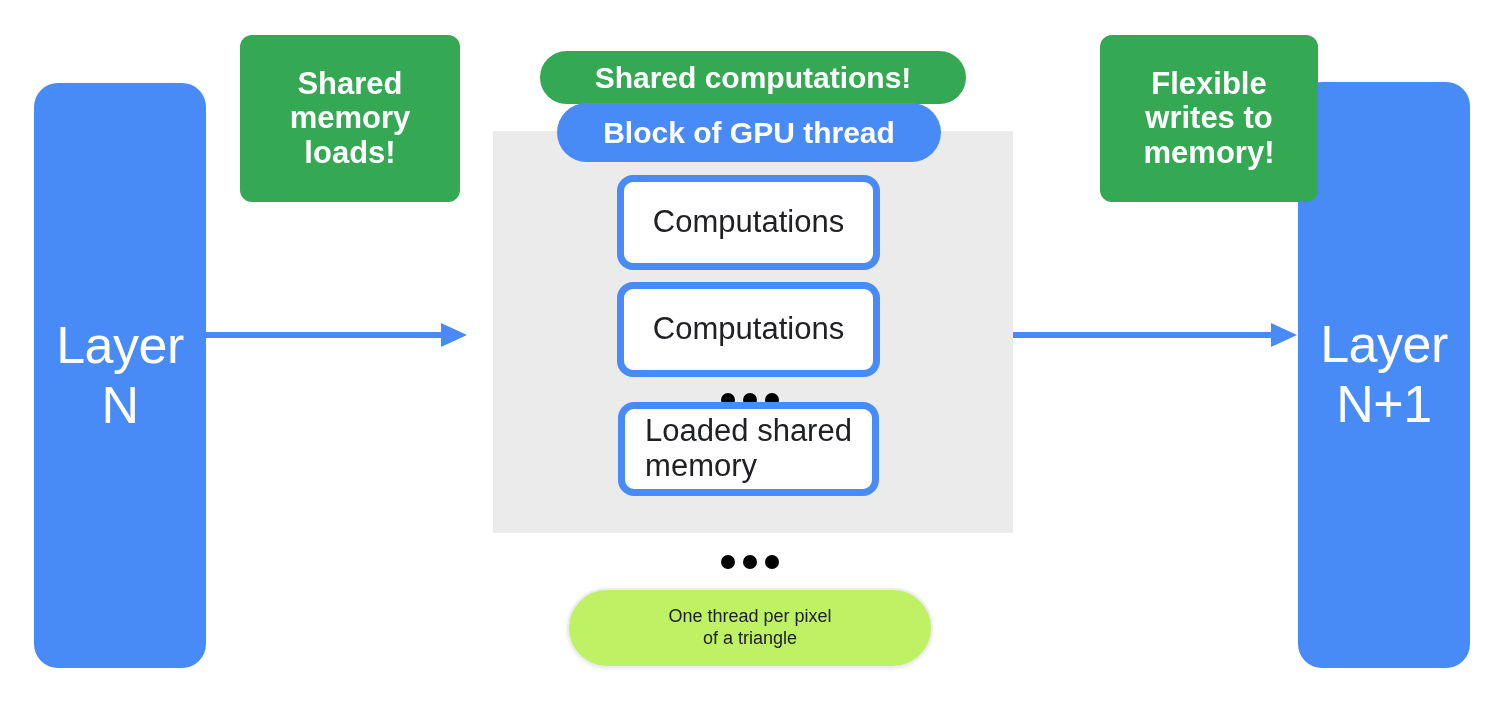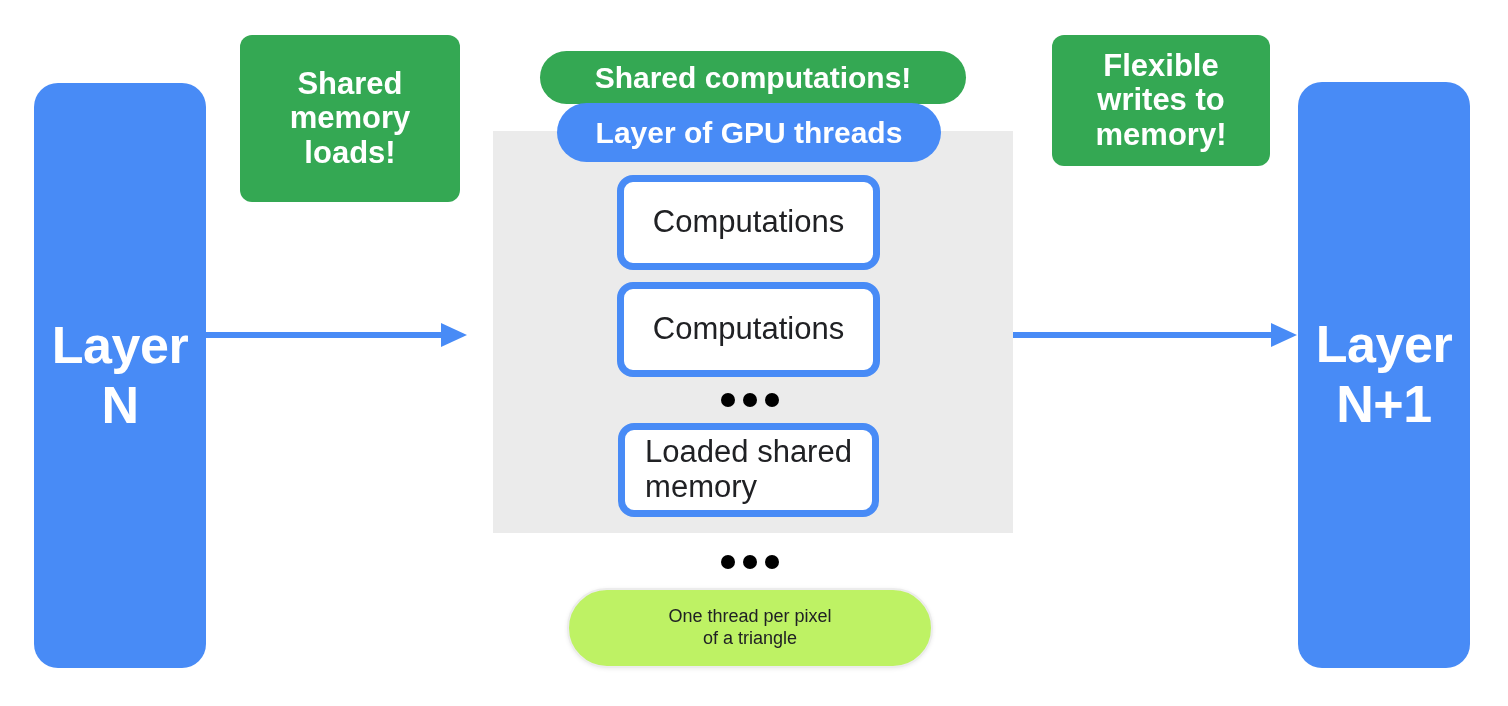--- a/index.html
+++ b/index.html
@@ -13,54 +13,54 @@
   .canvas{
     position:relative;width:1508px;height:706px;background:#fff;
     font-family:"Liberation Sans","DejaVu Sans",sans-serif;overflow:hidden;
   }
   .multiline{white-space:pre-line;}
 
   
   .layer{
     position:absolute;background:var(--blue);border-radius:24px;
     color:var(--text-white);display:flex;align-items:center;justify-content:center;
-    text-align:center;font-size:52px;line-height:1.15;font-weight:700;letter-spacing:-0.5px;
+    text-align:center;font-size:52px;line-height:1.15;font-weight:400;letter-spacing:-0.5px;
   }
   .layer-n{left:34px;top:83px;width:172px;height:585px;}
   .layer-n1{left:1298px;top:82px;width:172px;height:586px;}
 
   
   .green-box{
     position:absolute;background:var(--green);border-radius:12px;
     color:var(--text-white);font-weight:700;font-size:31px;line-height:1.1;
     display:flex;align-items:center;justify-content:center;text-align:center;
   }
   .green-left{left:240px;top:35px;width:220px;height:167px;}
-  .green-right{left:1052px;top:35px;width:218px;height:131px;}
+  .green-right{left:1100px;top:35px;width:218px;height:167px;}
 
   
   .pill{
     position:absolute;border-radius:999px;color:var(--text-white);font-weight:700;
     font-size:30px;display:flex;align-items:center;justify-content:center;text-align:center;
   }
   .green-pill{left:540px;top:51px;width:426px;height:53px;background:var(--green);z-index:3;}
   .blue-pill{left:557px;top:103px;width:384px;height:59px;background:var(--blue);z-index:3;}
 
   
   .gray-panel{position:absolute;left:493px;top:131px;width:520px;height:402px;background:var(--panel-gray);z-index:1;}
 
   
   .comp-box{
     position:absolute;box-sizing:border-box;background:#fff;border:7px solid var(--blue);
     border-radius:16px;display:flex;align-items:center;justify-content:center;text-align:left;
     font-size:31px;color:var(--text-dark);line-height:1.12;z-index:2;
   }
   .comp-1{left:617px;top:175px;width:263px;height:95px;}
   .comp-2{left:617px;top:282px;width:263px;height:95px;}
-  .comp-3{left:618px;top:423px;width:261px;height:94px;}
+  .comp-3{left:618px;top:402px;width:261px;height:94px;}
 
   
   .dots{position:absolute;display:flex;gap:8px;z-index:2;}
   .dots-1{left:721px;top:393px;}
   .dots-2{left:721px;top:555px;}
   .dot{width:14px;height:14px;border-radius:50%;background:#000;}
 
   
   .note-pill{
     position:absolute;left:567px;top:588px;width:366px;height:80px;box-sizing:border-box;
@@ -98,21 +98,21 @@
 loads!</div>
 
   <div class="pill green-pill">Shared computations!</div>
 
   <div class="green-box green-right multiline">Flexible
 writes to
 memory!</div>
 
   <div class="gray-panel"></div>
 
-  <div class="pill blue-pill">Layer of GPU threads</div>
+  <div class="pill blue-pill">Block of GPU thread</div>
 
   <div class="comp-box comp-1 multiline">Computations</div>
 
   <div class="comp-box comp-2 multiline">Computations</div>
 
   <div class="dots dots-1">
     <span class="dot"></span>
     <span class="dot"></span>
     <span class="dot"></span>
   </div>

